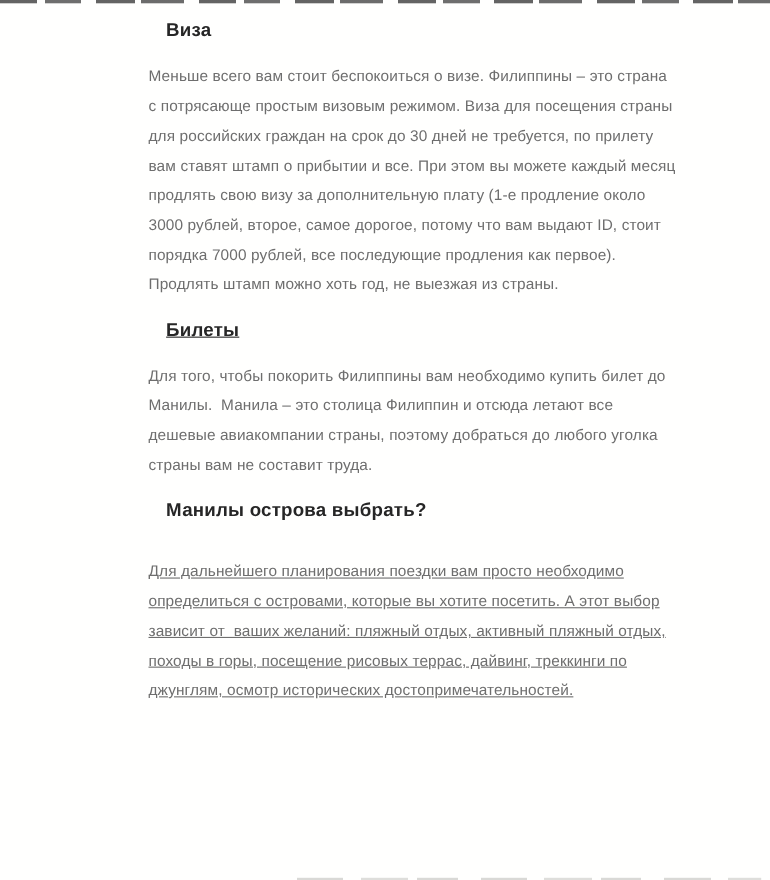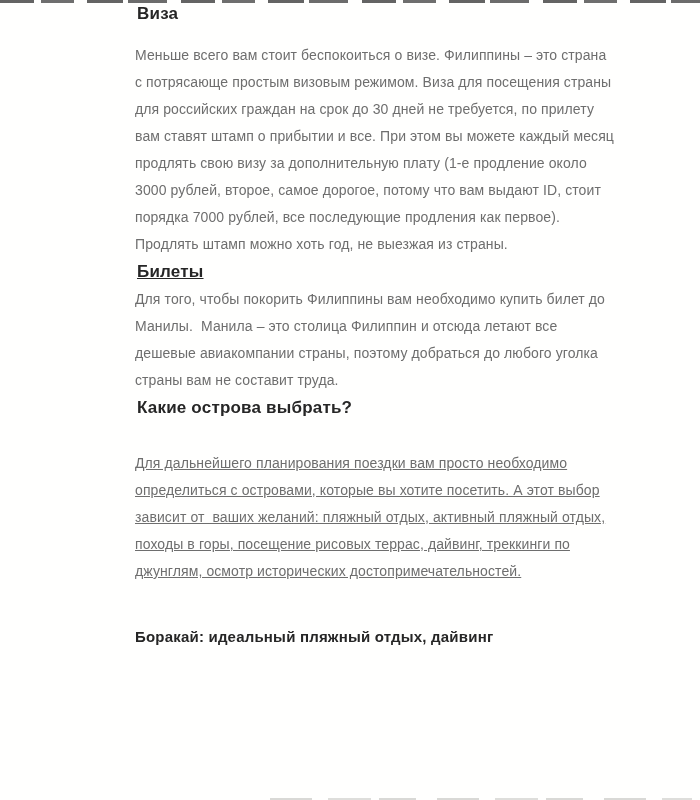--- a/index.html
+++ b/index.html
@@ -38,21 +38,21 @@
       #dededb 58px 101px, transparent 101px 109px,
       #d9d9d6 109px 146px, transparent 146px 167px);
   }
   .article {
     position: absolute;
     left: 135px;
     top: 0;
     width: 520px;
   }
   h3.section-heading {
-    margin: 2px;
+    margin: 16px;
     font-size: 17px;
     line-height: 24px;
     font-weight: bold;
     color: #262626;
     letter-spacing: .2px;
   }
   .para {
     margin: 0;
     font-size: 14px;
     line-height: 27px;
@@ -91,24 +91,23 @@
 3000 рублей, второе, самое дорогое, потому что вам выдают ID, стоит
 порядка 7000 рублей, все последующие продления как первое).
 Продлять штамп можно хоть год, не выезжая из страны.</p>
 
   <h3 class="section-heading mt-h2">Билеты</h3>
   <p class="para mt-p2">Для того, чтобы покорить Филиппины вам необходимо купить билет до
 Манилы.  Манила – это столица Филиппин и отсюда летают все
 дешевые авиакомпании страны, поэтому добраться до любого уголка
 страны вам не составит труда.</p>
 
-  <h3 class="section-heading mt-h3">Какие острова выбрать?</h3>
+  <h3 class="section-heading mt-h3">Манилы острова выбрать?</h3>
   <p class="para mt-p3">Для дальнейшего планирования поездки вам просто необходимо
 определиться с островами, которые вы хотите посетить. А этот выбор
 зависит от  ваших желаний: пляжный отдых, активный пляжный отдых,
 походы в горы, посещение рисовых террас, дайвинг, треккинги по
 джунглям, осмотр исторических достопримечательностей.</p>
 
-  <h4 class="subheading">Боракай: идеальный пляжный отдых, дайвинг</h4>
 
 </div>
 
 <div class="clip-bottom"></div>
 
 </body></html>

